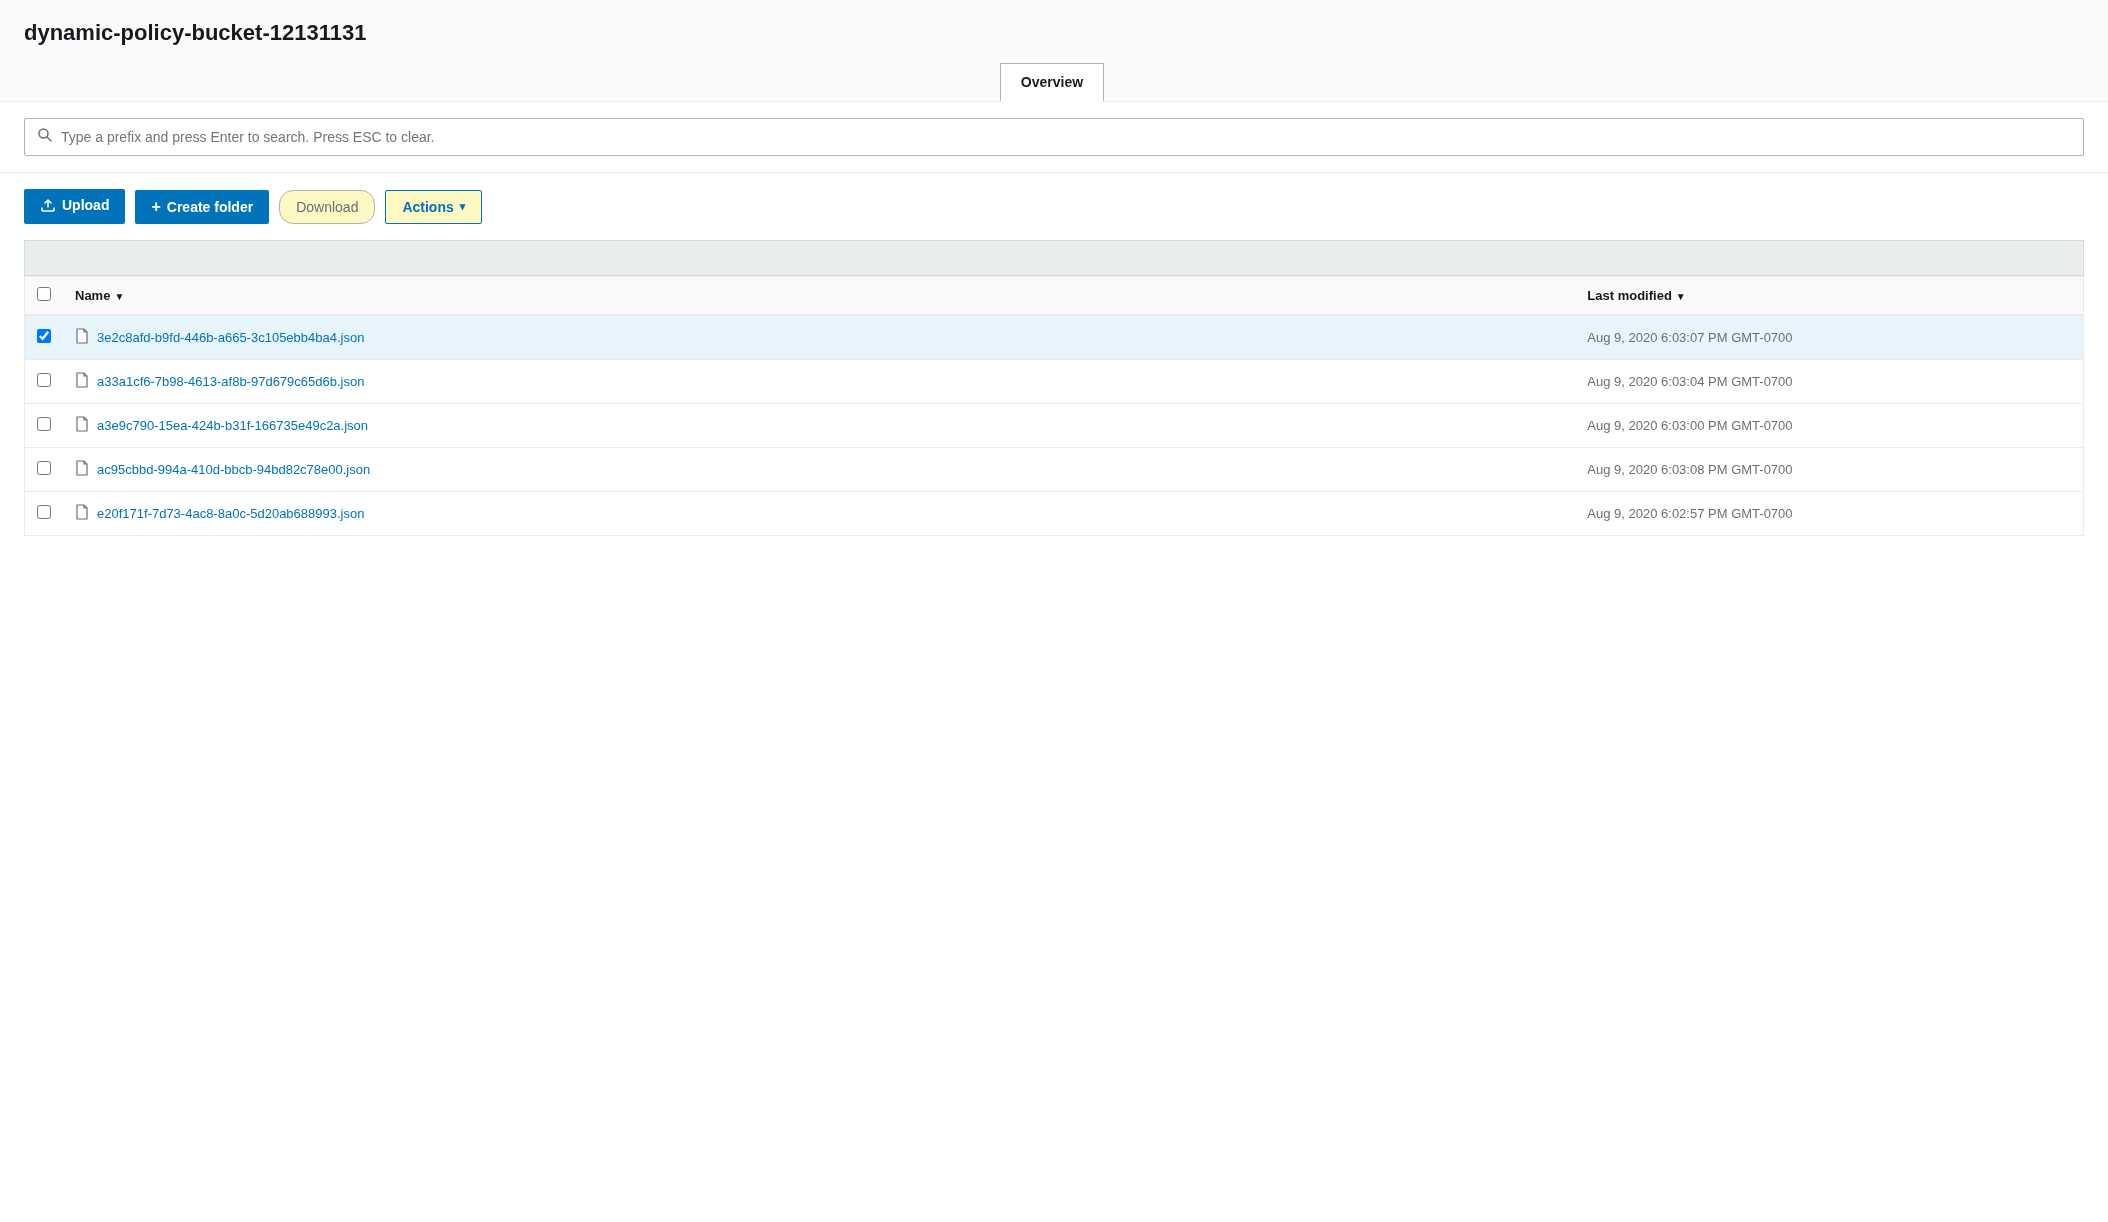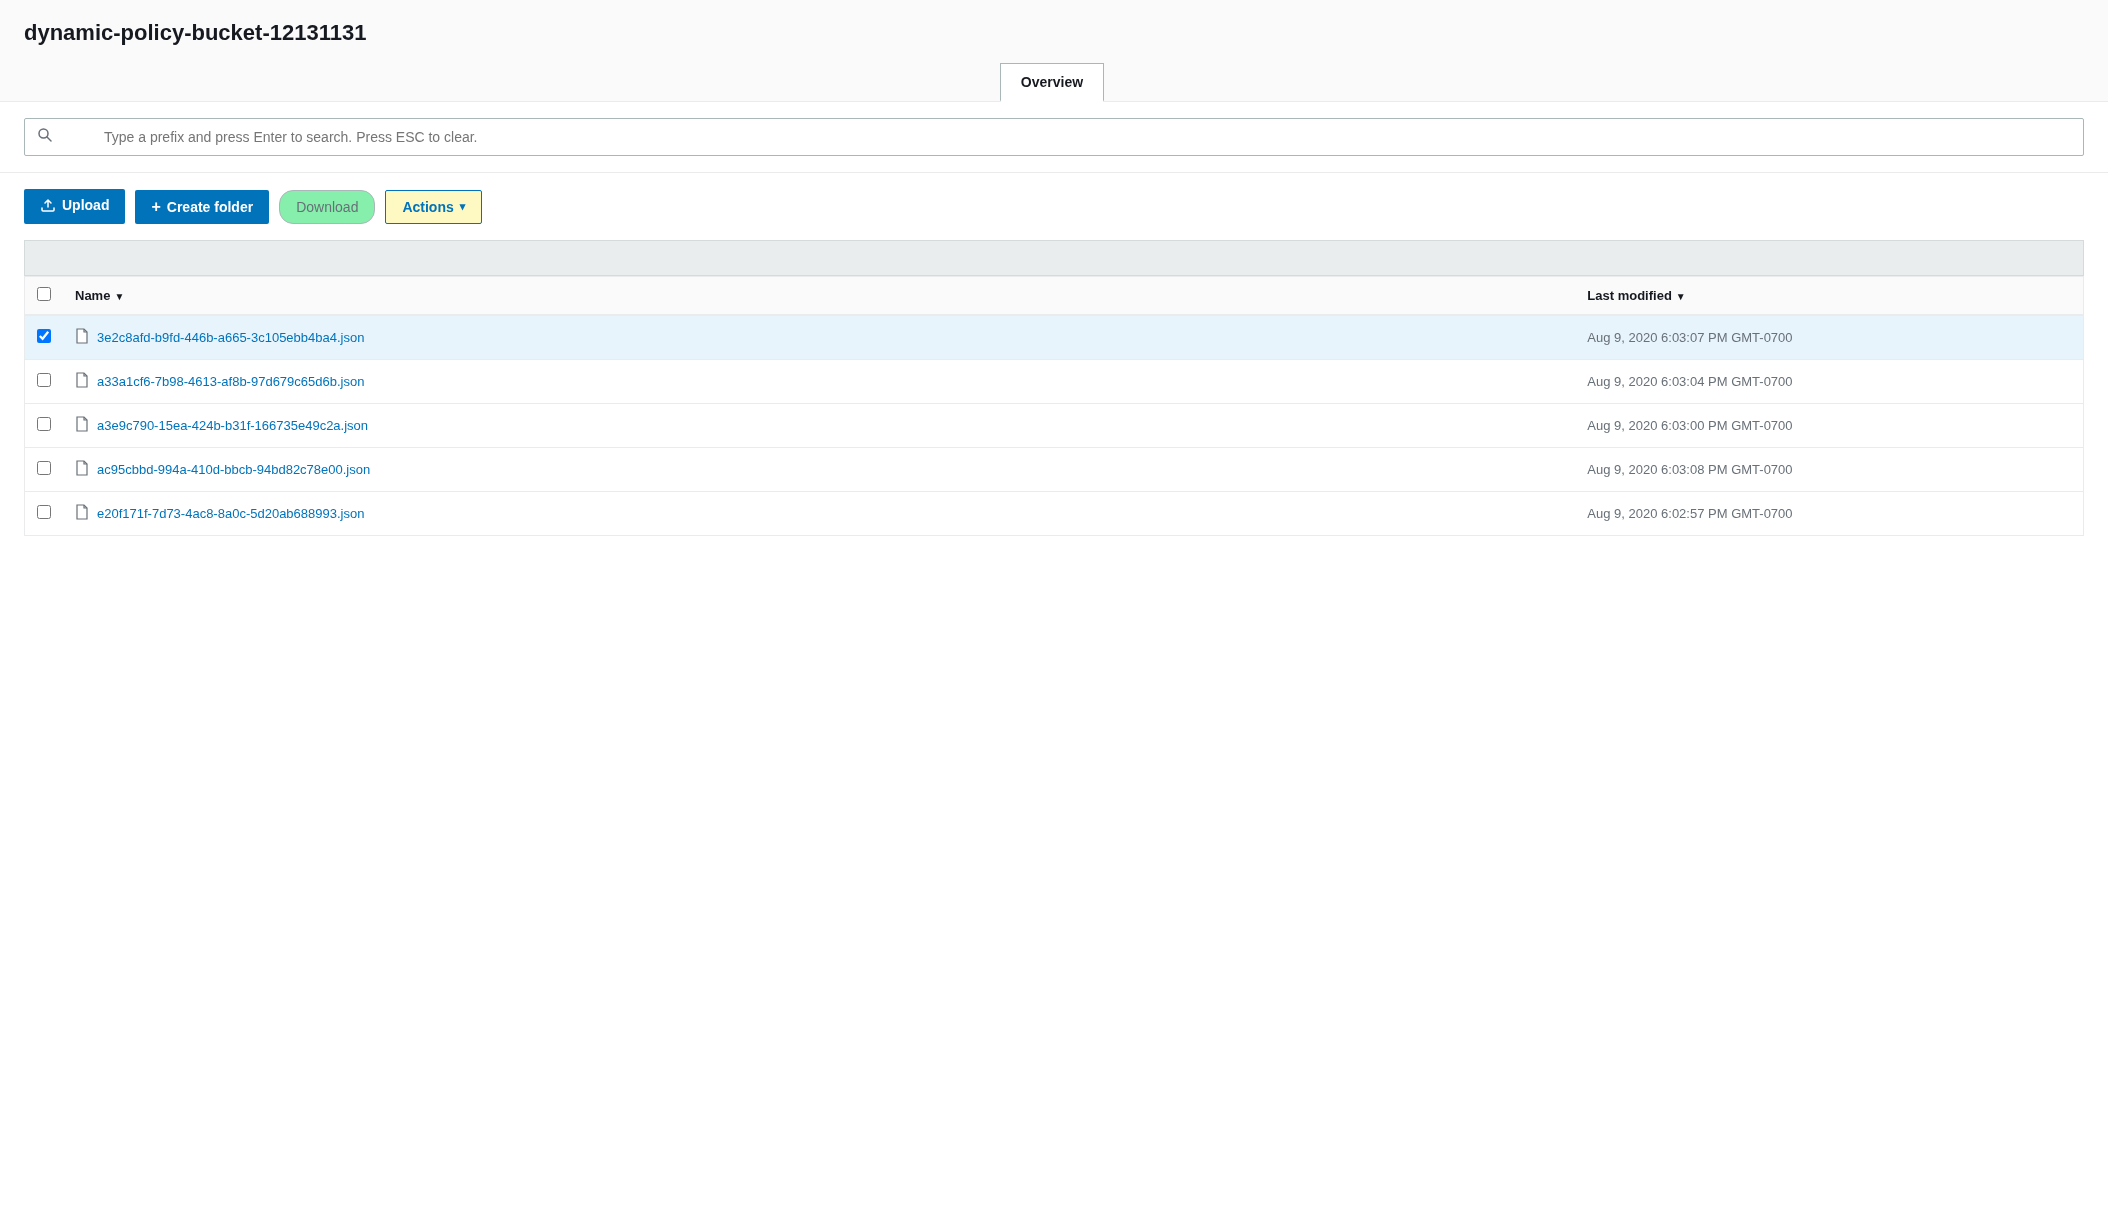--- a/index.html
+++ b/index.html
@@ -70,21 +70,20 @@
       flex-shrink: 0;
     }
 
     .search-input {
       border: none;
       outline: none;
       width: 100%;
       font-size: 14px;
       color: #687078;
       background: transparent;
-      margin-left: 43px;
     }
 
     .toolbar {
       padding: 16px 24px;
       display: flex;
       align-items: center;
       gap: 10px;
       background: #fff;
     }
 
@@ -113,21 +112,21 @@
       padding: 8px 16px;
       font-size: 14px;
       font-weight: 700;
       cursor: pointer;
     }
 
     .btn-outline {
       display: flex;
       align-items: center;
       gap: 6px;
-      background: #86efac;
+      background: #fef9c3;
       color: #687078;
       border: 1px solid #aab7b8;
       border-radius: 14px;
       padding: 8px 16px;
       font-size: 14px;
       cursor: pointer;
     }
 
     .btn-actions {
       display: flex;

